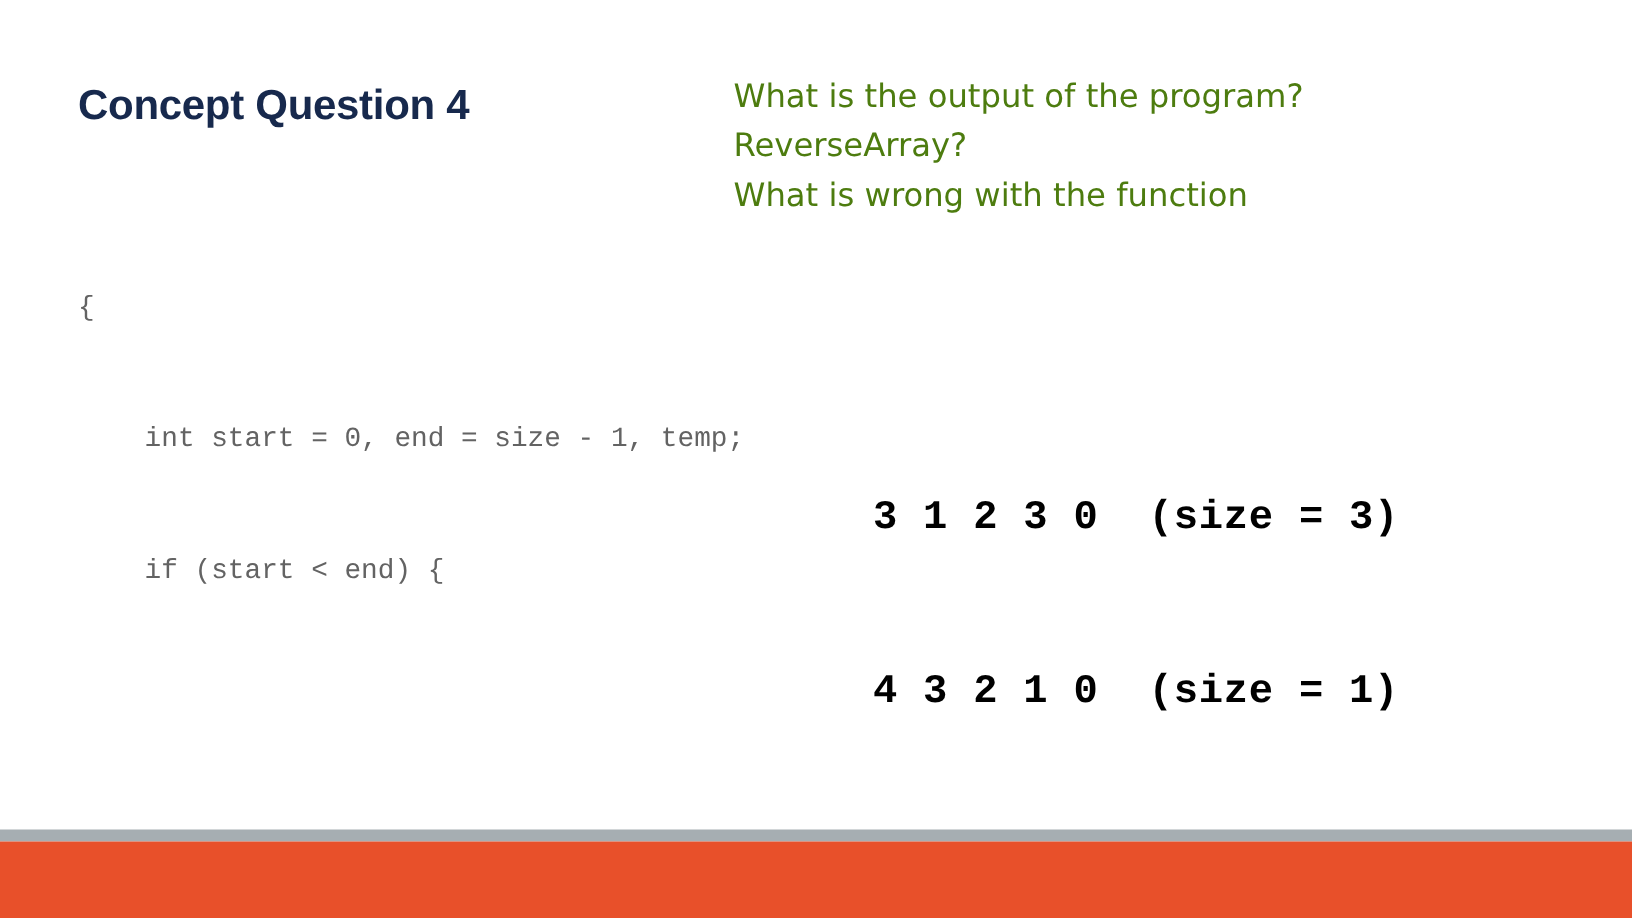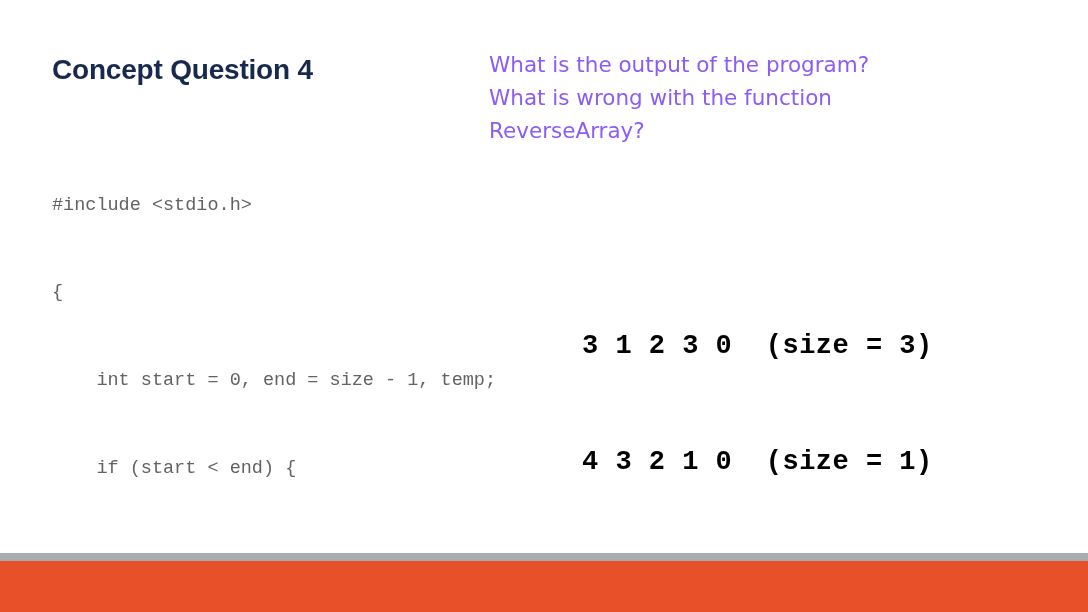--- a/index.html
+++ b/index.html
@@ -37,21 +37,21 @@
 
   
   .question {
     position: absolute;
     left: 489px;
     top: 48px;
     width: 430px;
     font-family: "DejaVu Sans", sans-serif;
     font-size: 21.5px;
     font-weight: normal;
-    color: #8b5cf6;
+    color: #4d7c0f;
     line-height: 33px;
   }
   .question div { white-space: nowrap; }
 
   
   .code {
     position: absolute;
     left: 52px;
     top: 132px;
     font-family: "Liberation Mono", "DejaVu Sans Mono", monospace;
@@ -97,26 +97,25 @@
 </style>
 </head>
 <body>
 
 <div class="slide">
 
   <div class="title">Concept Question 4</div>
 
   <div class="question">
     <div>What is the output of the program?</div>
+    <div>ReverseArray?</div>
     <div>What is wrong with the function</div>
-    <div>ReverseArray?</div>
   </div>
 
   <div class="code">
-    <span class="ln">#include &lt;stdio.h&gt;</span>
     <span class="ln">{</span>
     <span class="ln">    int start = 0, end = size - 1, temp;</span>
     <span class="ln">    if (start &lt; end) {</span>
     
     
     
     
     
     
   </div>

